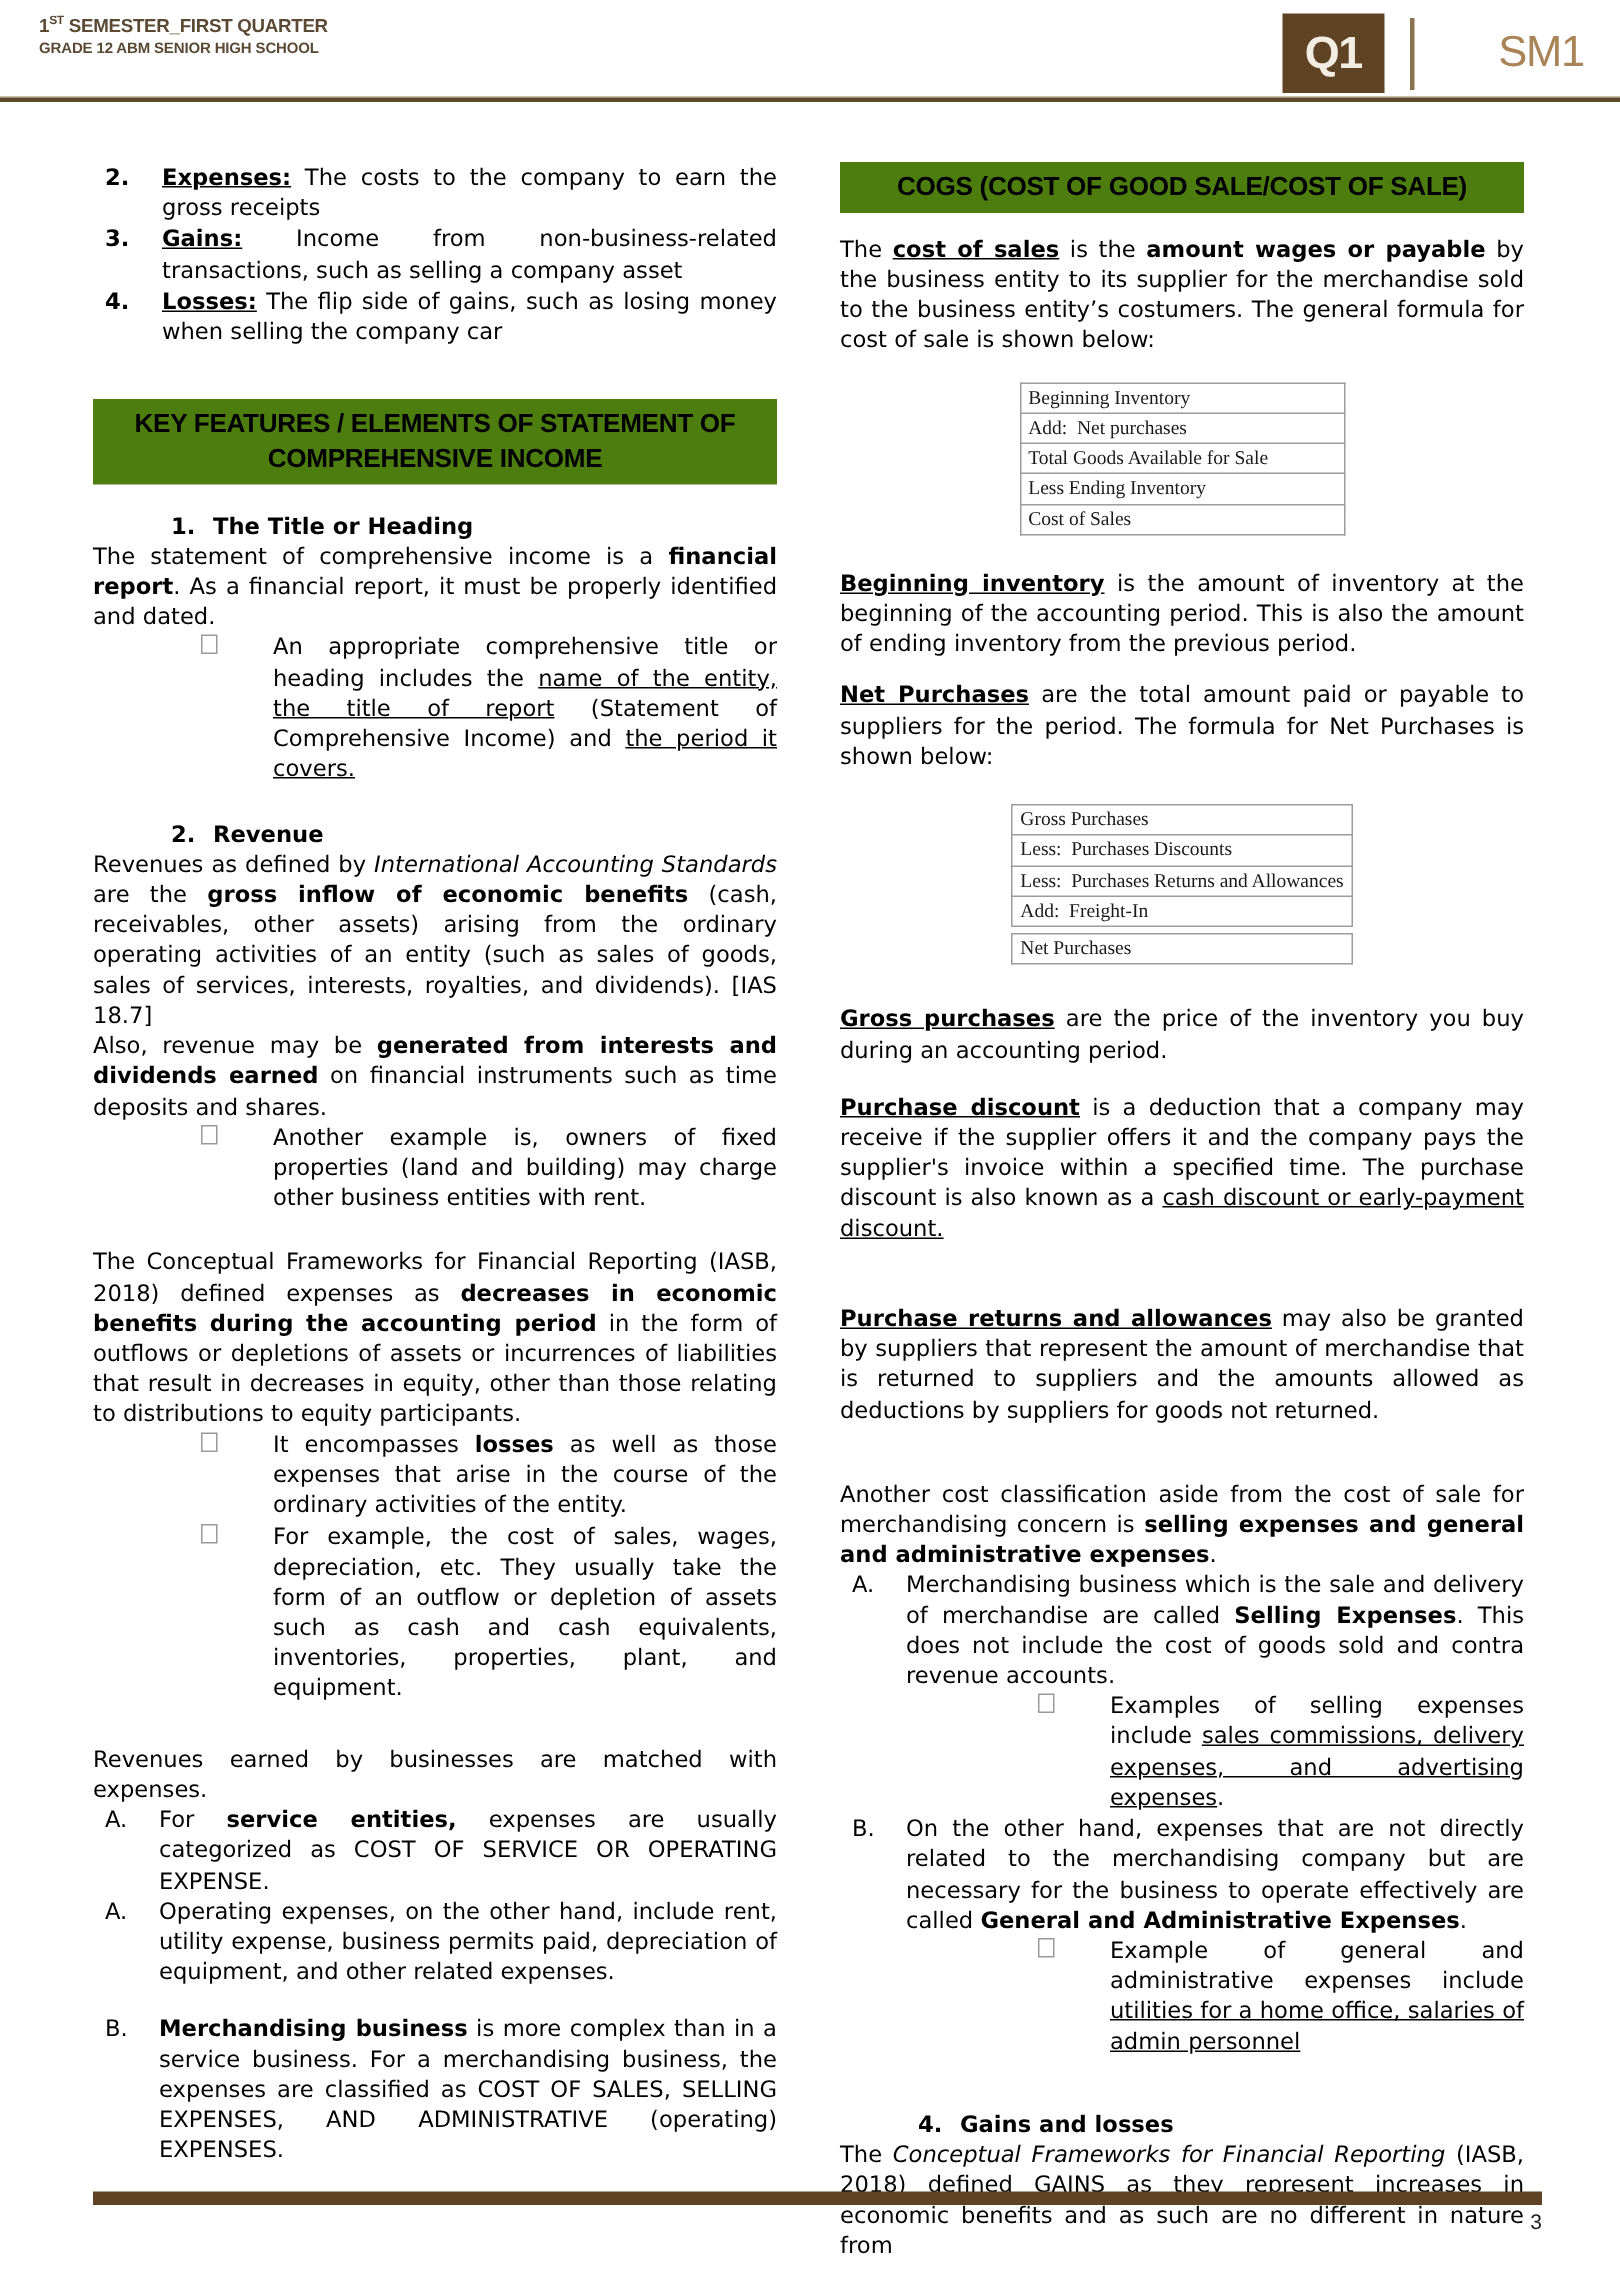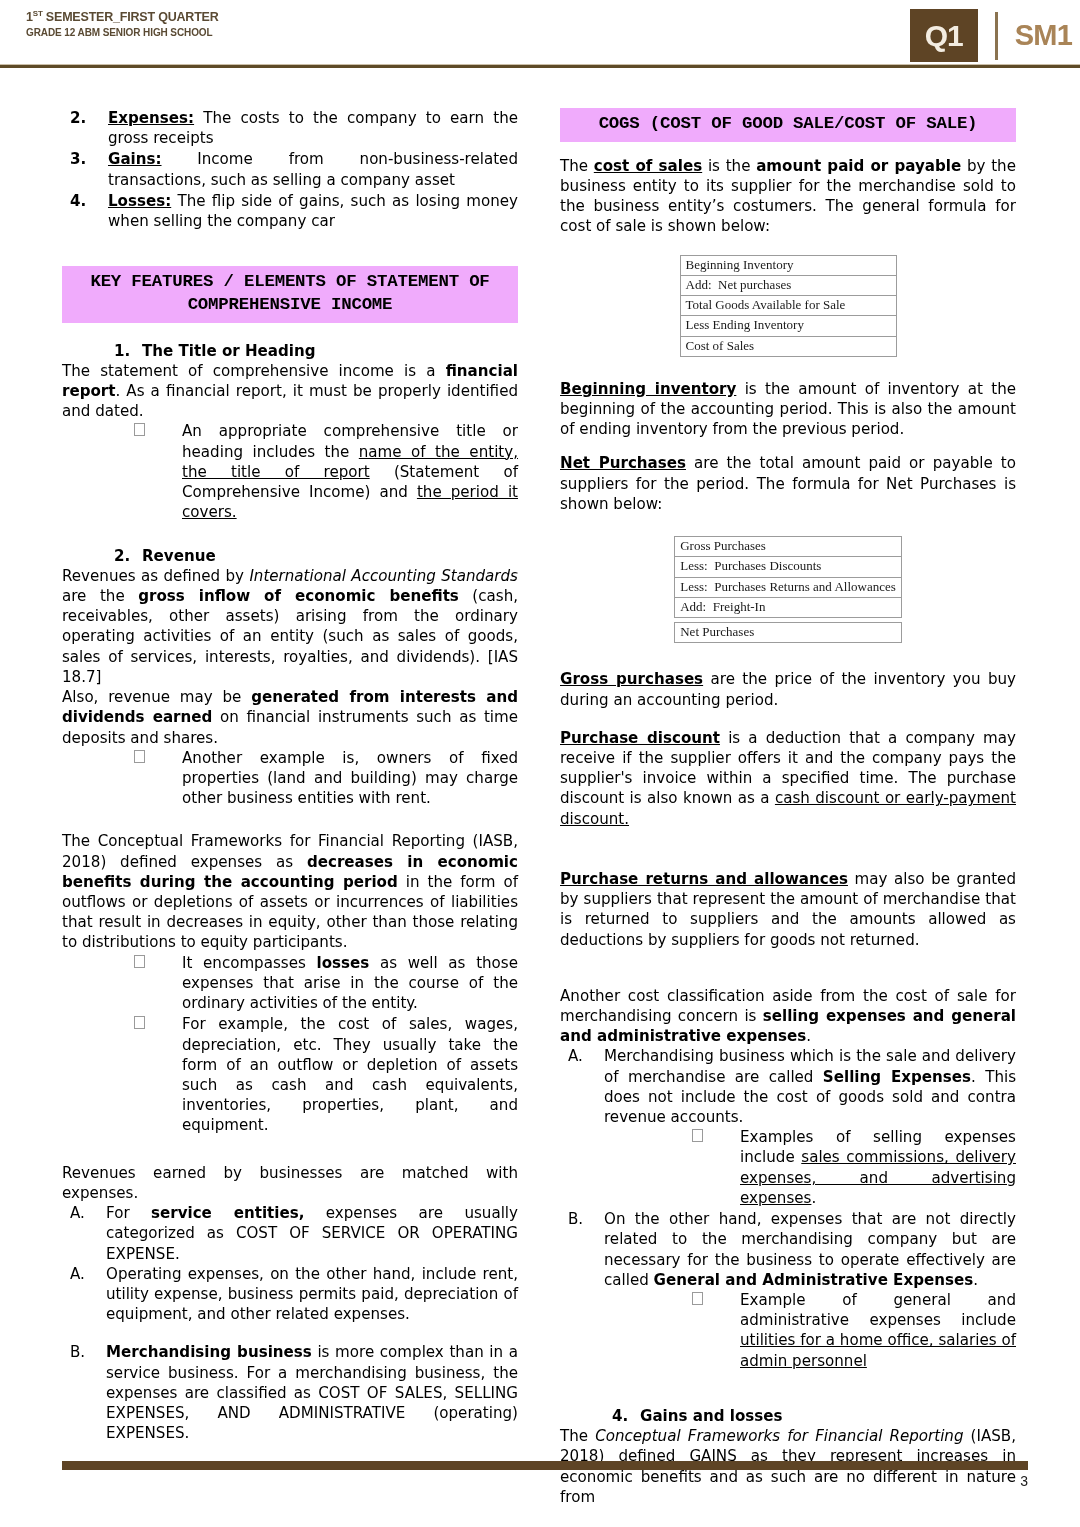--- a/index.html
+++ b/index.html
@@ -51,21 +51,21 @@
     font-family: "Liberation Sans", sans-serif;
     font-size: 10px;
     font-weight: 700;
     letter-spacing: -0.1px;
     color: #5a4a33;
     line-height: 1.1;
     margin: 0;
   }
   .hdr-badges {
     position: absolute;
-    right: 8px;
+    right: 24px;
     top: 9px;
     display: flex;
     align-items: center;
     gap: 0;
   }
   .badge-q {
     width: 68px;
     height: 53px;
     background: #5e4425;
     color: #f3ece1;
@@ -79,23 +79,24 @@
   }
   .badge-divider {
     width: 3px;
     height: 48px;
     background: #8a7350;
     margin: 0 17px 0 17px;
   }
   .badge-sm {
     color: #a98457;
     font-family: "Liberation Sans", sans-serif;
-    font-weight: 700;
+    font-weight: 400;
     font-size: 29px;
     letter-spacing: -0.8px;
+    margin-left: 39px;
   }
   .hdr-rule {
     position: absolute;
     left: 0;
     right: 0;
     bottom: 0;
     height: 3px;
     background: #5e4b27;
   }
   .hdr-rule-thin {
@@ -186,23 +187,23 @@
   
   .subhead {
     font-weight: 700;
     padding-left: 52px;
     margin: 0;
   }
   .subhead .n { display: inline-block; width: 28px; }
 
   
   .banner {
-    background: #f0abfc;
+    background: #4d7c0f;
     color: #000;
-    font-family: Liberation Mono, monospace;
+    font-family: Liberation Sans, sans-serif;
     font-weight: 700;
     font-size: 17.4px;
     text-align: center;
     padding: 5px 6px 6px 6px;
     line-height: 1.3;
     letter-spacing: -0.2px;
   }
 
   
   .formula-wrap { display: flex; justify-content: center; }
@@ -332,21 +333,21 @@
     </ul>
 
   </div>
 
   <div class="col col-right">
 
     <div class="banner">COGS (COST OF GOOD SALE/COST OF SALE)</div>
 
     <div class="sp14"></div>
 
-    <p><span>The </span><b class="u">cost of sales</b><span> is the </span><b>amount paid or payable</b><span> by the business entity to its supplier for the merchandise sold to the business entity’s costumers. The general formula for cost of sale is shown below:</span></p>
+    <p><span>The </span><b class="u">cost of sales</b><span> is the </span><b>amount wages or payable</b><span> by the business entity to its supplier for the merchandise sold to the business entity’s costumers. The general formula for cost of sale is shown below:</span></p>
 
     <div class="sp18"></div>
 
     <div class="formula-wrap">
       <table class="ftable t1">
         <tbody>
             <tr>
               <td>Beginning Inventory</td>
             </tr>
         <tr>

